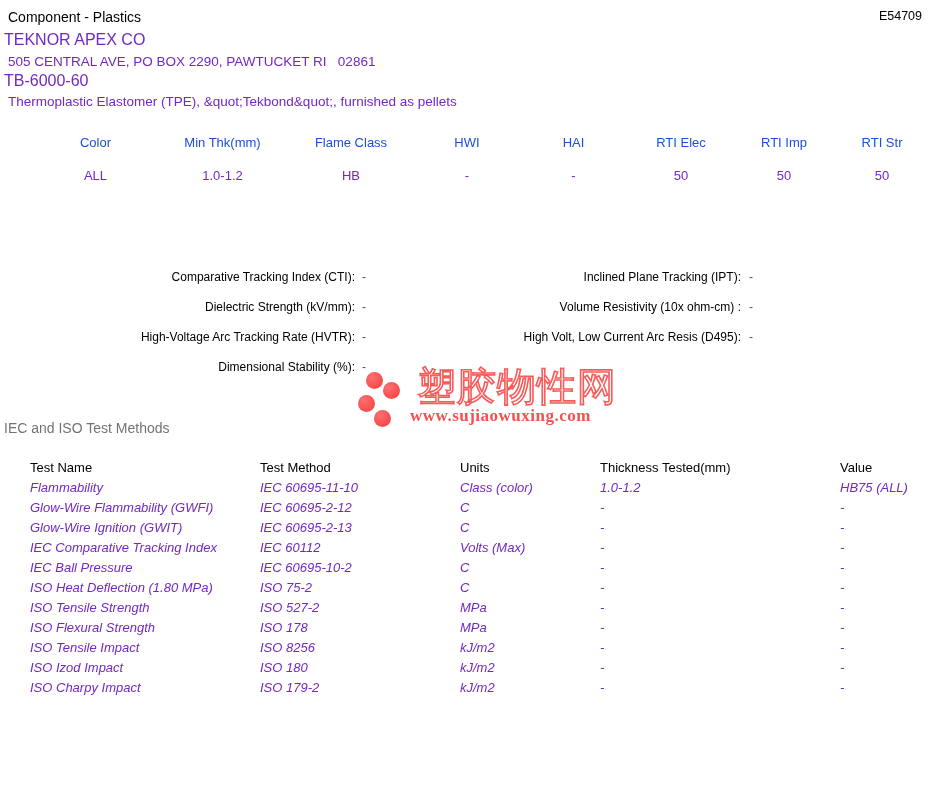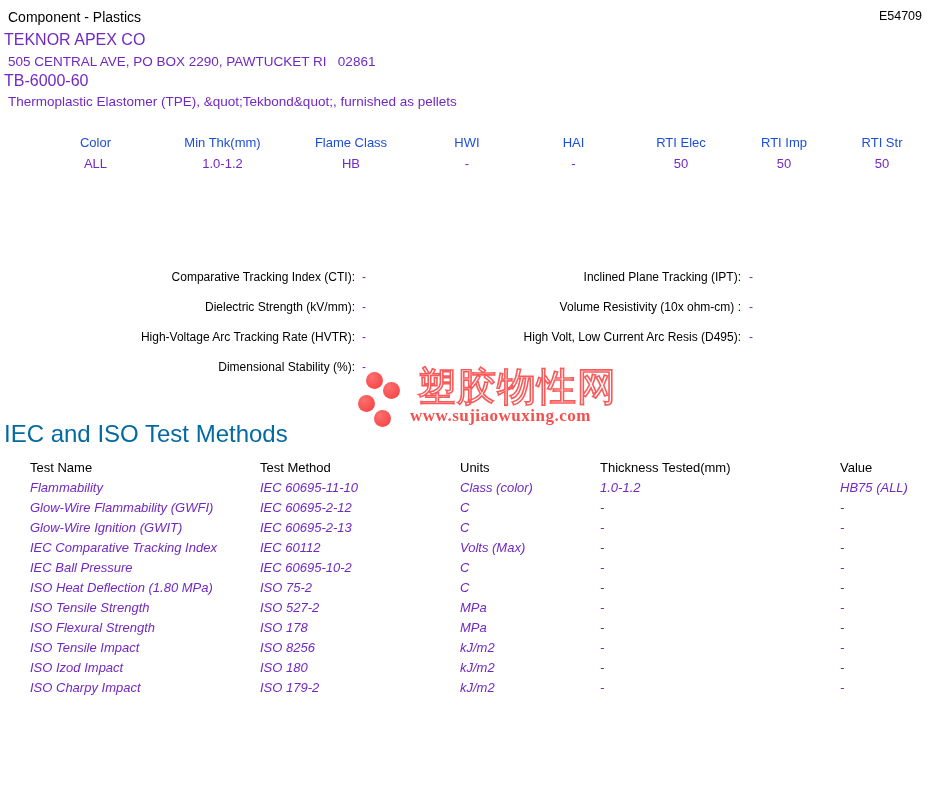--- a/index.html
+++ b/index.html
@@ -22,21 +22,21 @@
   .r-row span{text-align:center;white-space:nowrap;}
   .r-row span:nth-child(1){width:123px;}
   .r-row span:nth-child(2){width:131px;}
   .r-row span:nth-child(3){width:126px;}
   .r-row span:nth-child(4){width:106px;}
   .r-row span:nth-child(5){width:107px;}
   .r-row span:nth-child(6){width:108px;}
   .r-row span:nth-child(7){width:98px;}
   .r-row span:nth-child(8){width:98px;}
   .r-head{color:#1d4ed8;}
-  .r-vals{margin-top:0;color:#7229C3;}
+  .r-vals{margin-top:12px;color:#7229C3;}
 
   
   .elec{position:absolute;left:0;top:262px;width:950px;font-size:12px;}
   .e-row{display:flex;height:30px;line-height:30px;}
   .e-lbl-l{width:355px;text-align:right;color:#000;white-space:pre;}
   .e-val-l{width:40px;padding-left:7px;color:#7229C3;}
   .e-lbl-r{width:339px;text-align:right;color:#000;white-space:pre;}
   .e-val-r{padding-left:8px;color:#7229C3;}
 
   
@@ -45,21 +45,21 @@
           background:radial-gradient(circle at 35% 30%, #FB7070, #F74B4B 70%, #E93F3F);}
   .wm-cn{position:absolute;left:59px;top:0px;font-size:39px;line-height:42px;letter-spacing:1px;
          color:#FA5A5A;font-family:"Liberation Sans","DejaVu Sans",sans-serif;white-space:nowrap;}
   @supports (-webkit-text-stroke: 1px red){
     .wm-cn{color:transparent;-webkit-text-stroke:1.6px #FA5A5A;}
   }
   .wm-url{position:absolute;left:52px;top:40px;font-size:17px;font-weight:bold;letter-spacing:0.5px;
           color:#F4504F;font-family:"Liberation Serif","DejaVu Serif",serif;white-space:nowrap;}
 
   
-  .tm-title{position:absolute;left:4px;top:420px;font-size:24px;color:#0369a1;}
+  .tm-title{position:absolute;left:4px;top:420px;font-size:14px;color:#737373;}
   .tm-table{position:absolute;left:30px;top:458px;width:900px;font-size:13px;}
   .tm-row{display:flex;height:20px;line-height:20px;}
   .tm-row span{white-space:nowrap;overflow:visible;}
   .tm-row span:nth-child(1){width:230px;}
   .tm-row span:nth-child(2){width:200px;}
   .tm-row span:nth-child(3){width:140px;}
   .tm-row span:nth-child(4){width:240px;}
   .tm-row span:nth-child(5){width:90px;}
   .tm-head{color:#000;}
   .tm-body .tm-row{color:#7229C3;font-style:italic;}

